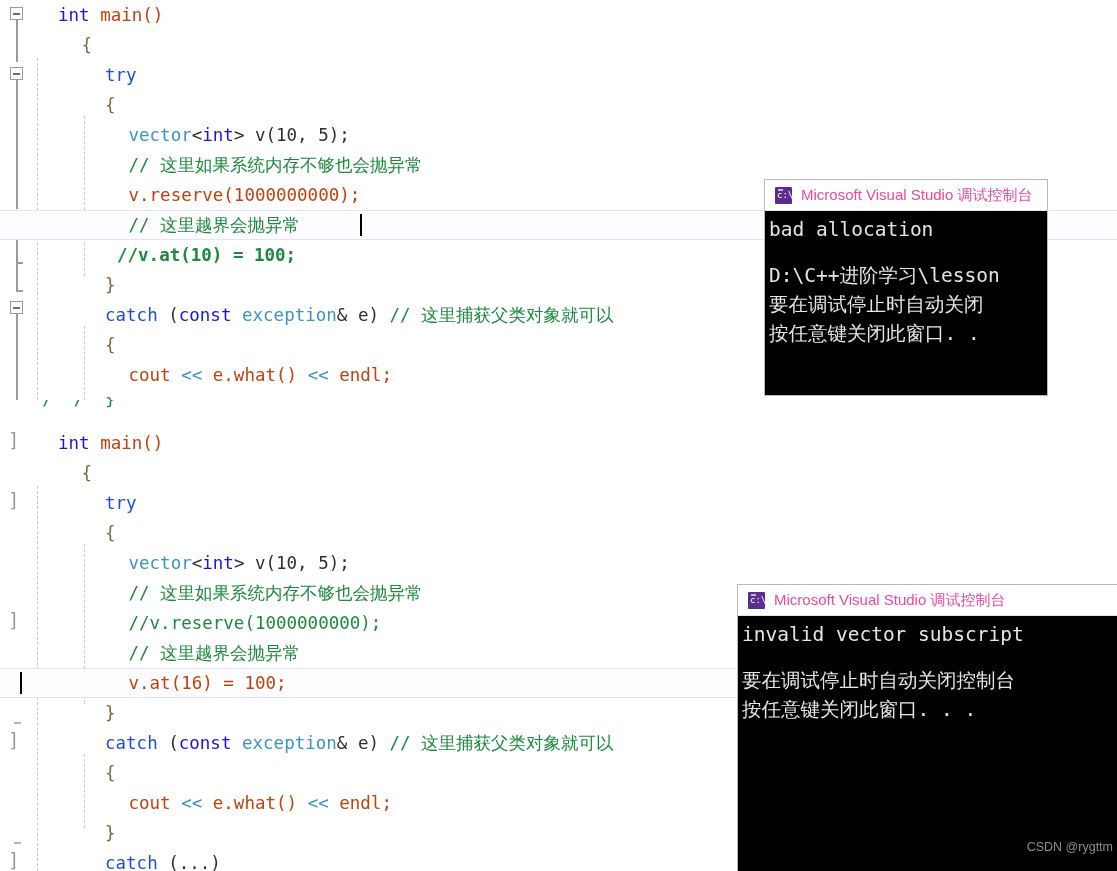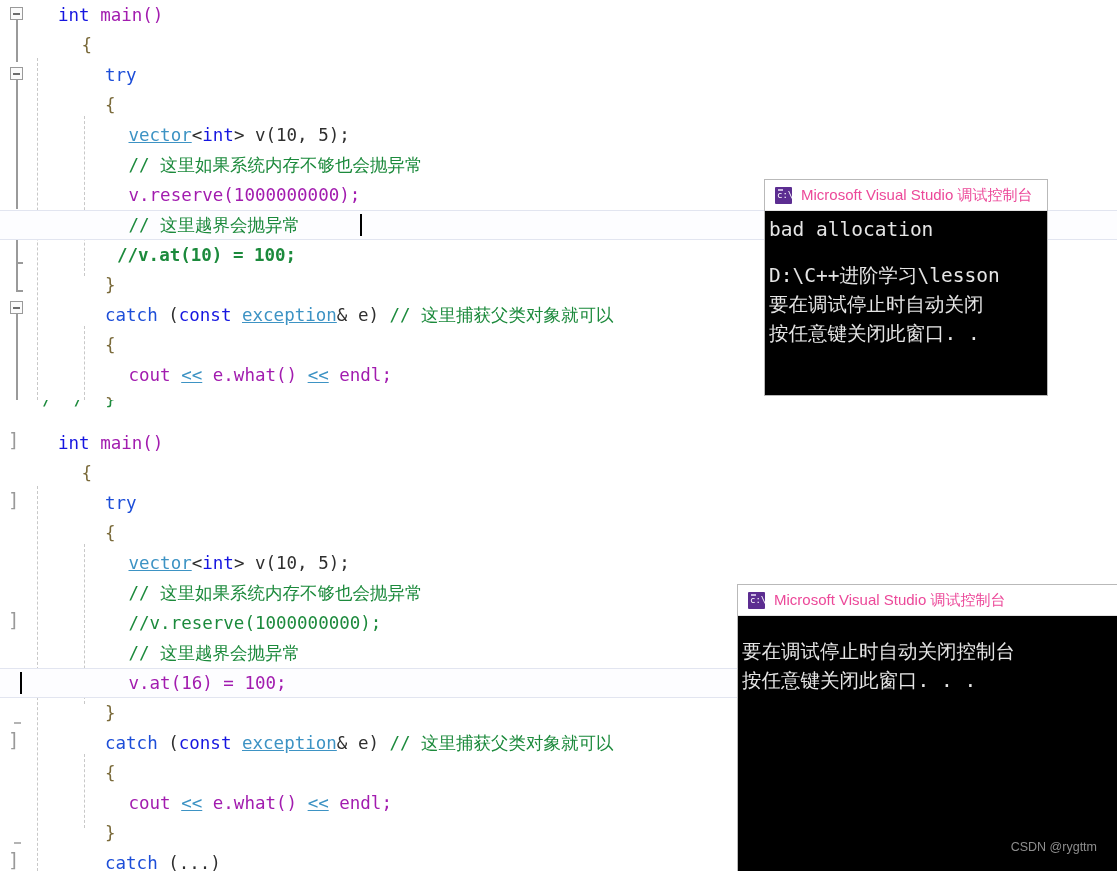--- a/index.html
+++ b/index.html
@@ -33,24 +33,24 @@
     color: #2b2b2b;
   }
   .code-text {
     position: absolute;
     left: 0;
     top: 0;
     padding-left: 10px;
   }
 
   
-  .t-plain   { color: #a21caf; }
+  .t-plain   { color: #c2410c; }
   .t-key     { color: #1515e0; }   
   .t-kw2     { color: #1d4ed8; }   
-  .t-type    { color: #3d93c4; text-decoration: underline; }   
+  .t-type    { color: #3d93c4; }   
   .t-comment { color: #1c8a3c; }
   .t-punct   { color: #2f2f2f; }
   .t-brace   { color: #7a6a3a; }
 
   
   .gutter {
     position: absolute;
     left: 0;
     top: 0;
     width: 42px;
@@ -299,18 +299,19 @@
     <div class="console-line">按任意键关闭此窗口. .</div>
   </div>
 </div>
 
 <div class="console" style="left:738px; top:585px; width:379px; height:286px;">
   <div class="console-title">
     <div class="console-icon"></div>
     <div class="console-title-text">Microsoft Visual Studio 调试控制台</div>
   </div>
   <div class="console-body">
+    <div class="console-line">invalid vector subscript</div>
     <div class="console-blank"></div>
     <div class="console-line">要在调试停止时自动关闭控制台</div>
     <div class="console-line">按任意键关闭此窗口. . .</div>
   </div>
-  <div class="watermark" style="right:20px; bottom:17px;">CSDN @rygttm</div>
+  <div class="watermark" style="right:4px; bottom:17px;">CSDN @rygttm</div>
 </div>
 
 </body></html>

